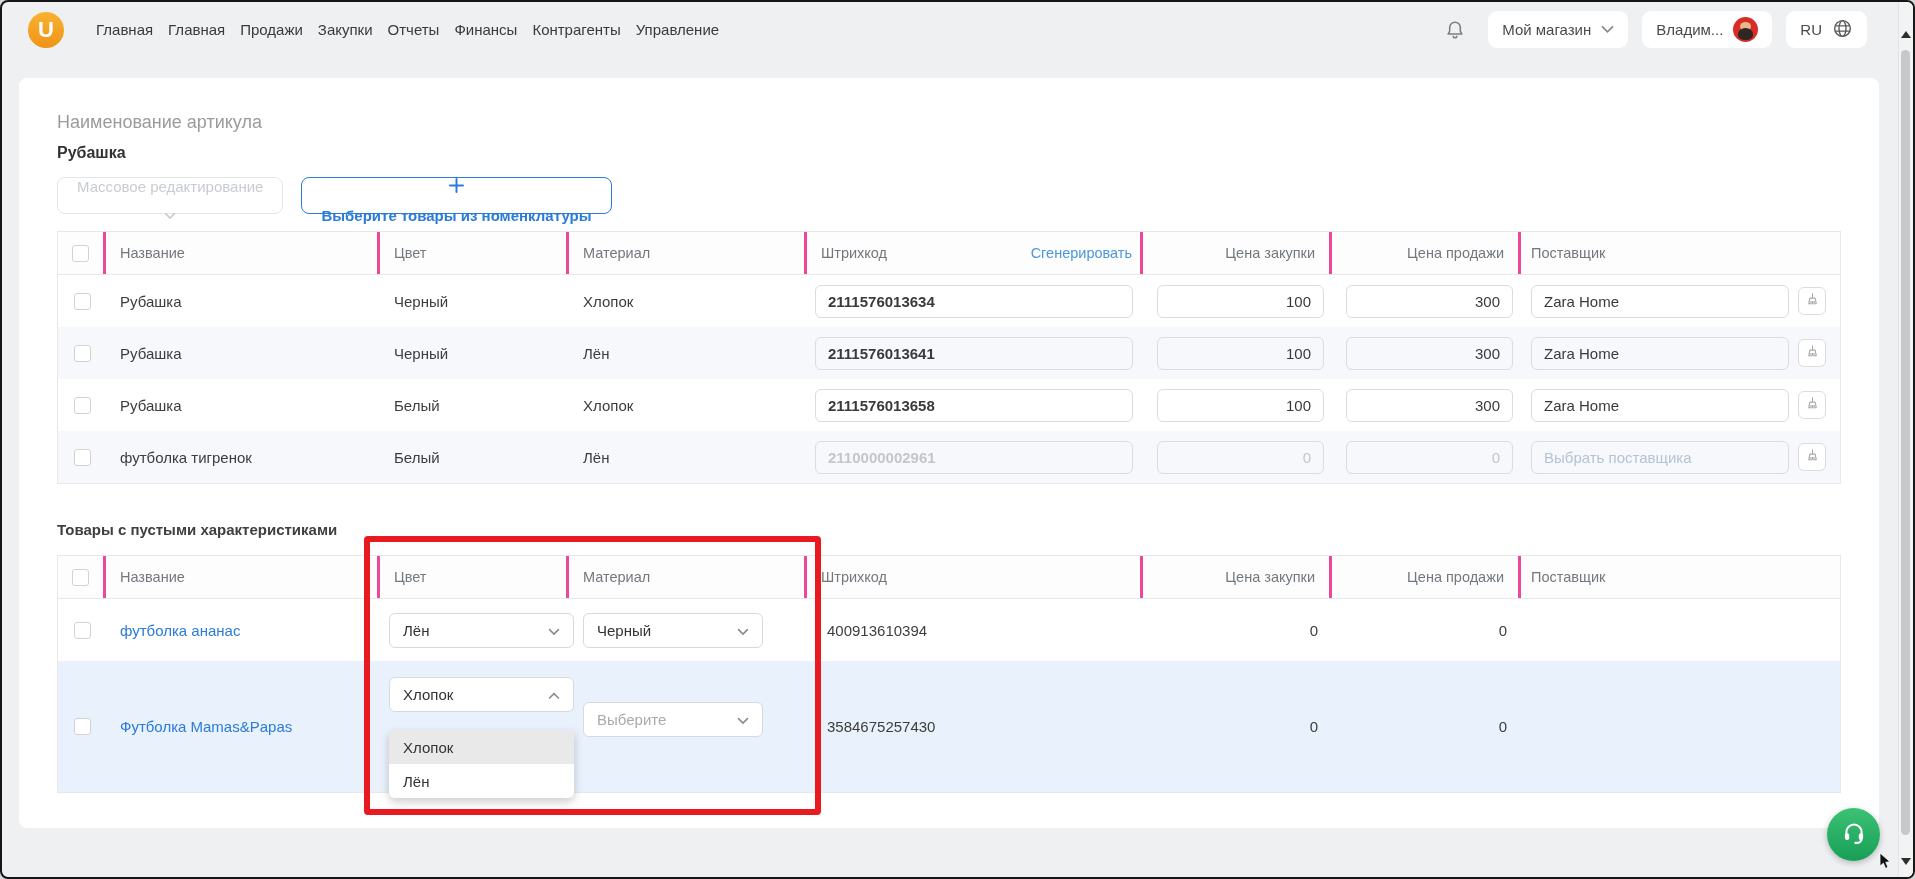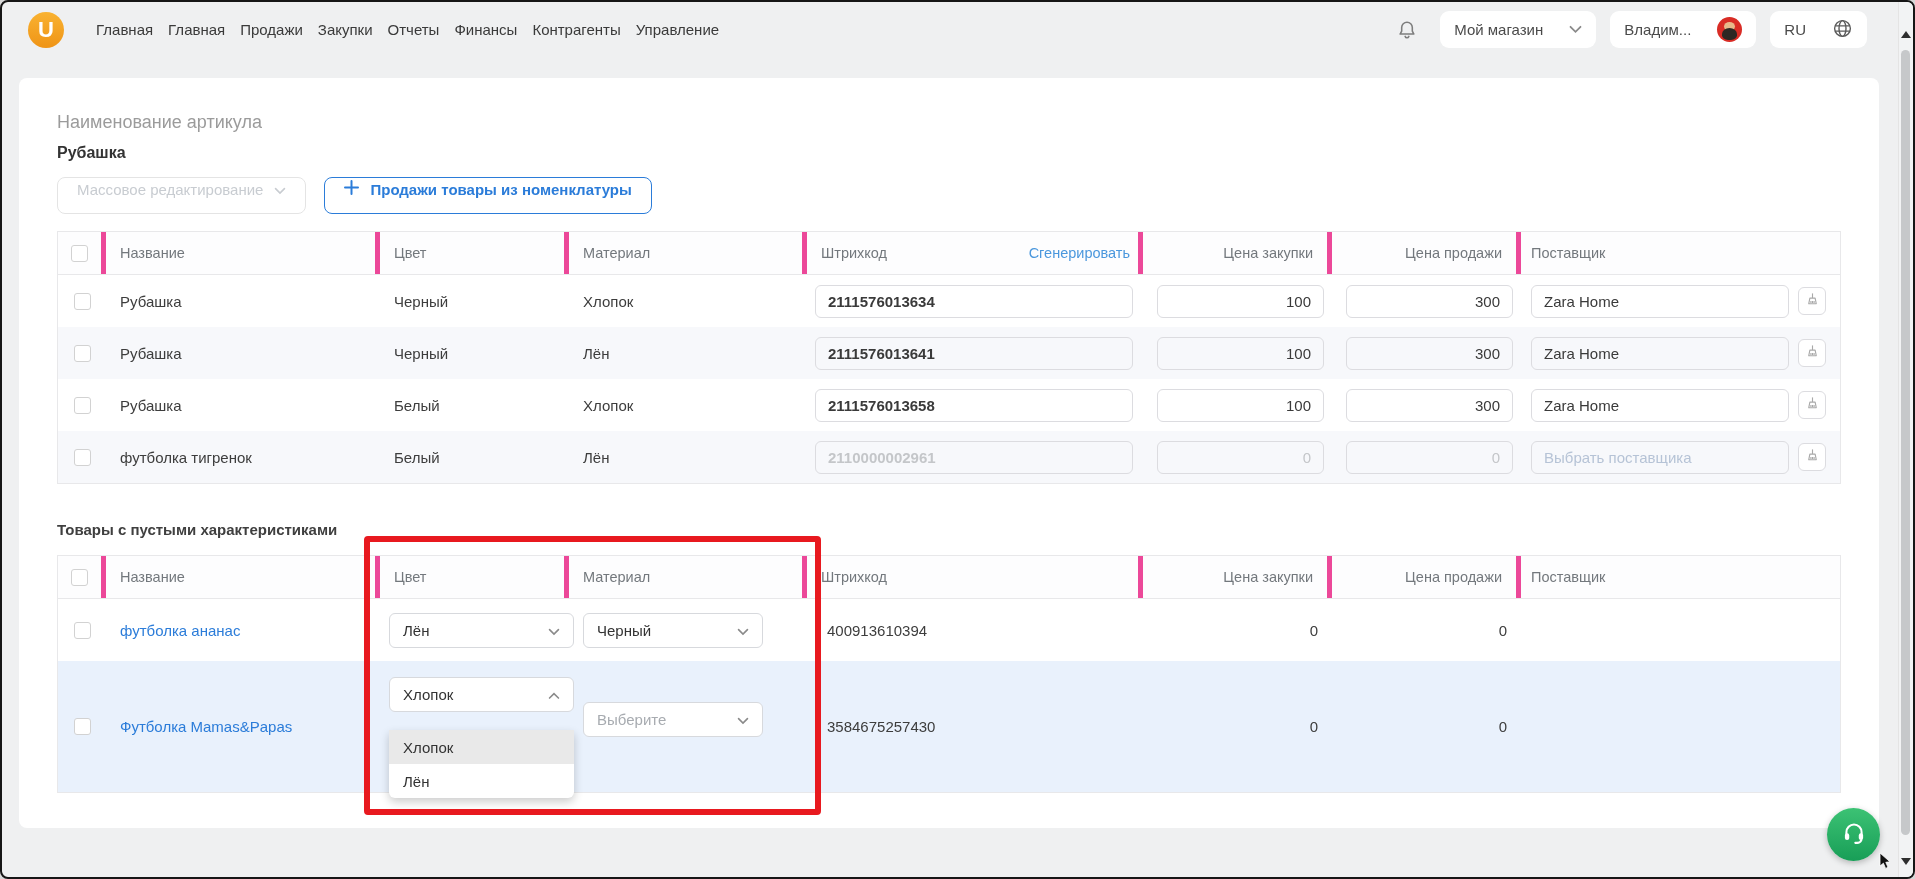--- a/index.html
+++ b/index.html
@@ -4,37 +4,37 @@
 <style>
   html,body{margin:0;padding:0;background:#d8d8d8;}
   .frame{position:relative;width:1915px;height:879px;box-sizing:border-box;border:2px solid #161616;border-radius:8px;background:#eff0f1;overflow:hidden;font-family:"Liberation Sans","DejaVu Sans",sans-serif;}
   
   .topbar{position:absolute;left:0;top:0;width:100%;height:55px;display:flex;align-items:center;box-sizing:border-box;padding:0 46px 0 26px;}
   .logo{width:36px;height:36px;border-radius:50%;background:linear-gradient(180deg,#f9b231,#ef9416);display:flex;align-items:center;justify-content:center;color:#fff;font-weight:700;font-size:22px;flex:none;}
   .menu{display:flex;gap:15px;margin-left:32px;font-size:15px;color:#3a3a3a;}
   .menu-item{cursor:default;white-space:nowrap;}
   .top-right{margin-left:auto;display:flex;align-items:center;gap:14px;}
   .bell{width:38px;height:38px;display:flex;align-items:center;justify-content:center;}
-  .pill{background:#fff;border-radius:9px;height:37px;display:flex;align-items:center;padding:0 14px;gap:26px;font-size:15px;color:#4a4a4a;box-sizing:border-box;}
+  .pill{background:#fff;border-radius:9px;height:37px;display:flex;align-items:center;padding:0 14px;gap:10px;font-size:15px;color:#4a4a4a;box-sizing:border-box;}
   .chev{display:inline-flex;}
   .avatar{width:25px;height:25px;border-radius:50%;background:#d92c25;position:relative;overflow:hidden;flex:none;}
   .avatar::before{content:"";position:absolute;left:7px;top:5px;width:11px;height:9px;border-radius:50%;background:#e8b98a;}
   .avatar::after{content:"";position:absolute;left:5px;top:11px;width:15px;height:12px;border-radius:50% 50% 40% 40%;background:#2e2723;}
   
   .card{position:absolute;left:17px;top:76px;width:1860px;height:750px;background:#fff;border-radius:8px;box-sizing:border-box;padding:0 38px;}
   .art-label{margin-top:34px;font-size:18px;color:#9b9b9b;}
   .art-value{margin-top:11px;font-size:16px;font-weight:700;color:#333;}
   .btnrow{margin-top:15px;display:flex;gap:18px;align-items:center;}
-  .btn{height:37px;border-radius:8px;display:flex;align-items:flex-end;gap:11px;padding:15px 19px;background:#fff;font-size:15px;box-sizing:border-box;cursor:default;}
+  .btn{height:37px;border-radius:8px;display:flex;align-items:center;gap:11px;padding:0 19px;background:#fff;font-size:15px;box-sizing:border-box;cursor:default;flex-direction:column;}
   .btn-bulk{border:1px solid #e4e4e4;color:#c8ccd1;}
   .btn-add{border:1px solid #2b7cd9;color:#2b7cd9;font-weight:700;}
   
   .tbl{margin-top:17px;border:1px solid #e8e8ea;background:#fff;}
   .thead{display:flex;height:42px;align-items:stretch;background:#fdfdfe;border-bottom:1px solid #e8e8ea;font-size:14.5px;color:#73787d;}
-  .thead .c{display:flex;align-items:center;border-right:5px solid #ec4899;box-sizing:border-box;}
+  .thead .c{display:flex;align-items:center;border-right:3px solid #ec4899;box-sizing:border-box;}
   .thead .c:last-child{border-right:none;}
   .c{box-sizing:border-box;padding-left:14px;flex:none;}
   .c.cb{width:48px;padding:0;display:flex;align-items:center;justify-content:center;}
   .c.name{width:274px;}
   .c.color{width:189px;}
   .c.mat{width:238px;}
   .c.bar{width:336px;}
   .c.pp,.c.sp{width:189px;justify-content:flex-end;padding-right:14px;text-align:right;}
   .c.sup{flex:1;}
   .thead .c.bar{justify-content:space-between;padding-right:8px;}
@@ -141,21 +141,21 @@
               <path d="M1.5 1.8 6.5 6.8 11.5 1.8"></path>
             </svg>
         </span>
       </button>
       <button class="btn btn-add">
         <span>
           <svg width="15" height="15" viewBox="0 0 15 15" fill="none" stroke="#2b7cd9" stroke-width="2" stroke-linecap="round">
               <path d="M7.5 1v13M1 7.5h13"></path>
             </svg>
         </span>
-        <span>Продажи товары из номенклатуры</span>
+        <span>Выберите товары из номенклатуры</span>
       </button>
     </div>
 
     <div class="tbl">
       <div class="thead">
         <div class="c cb">
             <span class="checkbox"></span>
           </div>
         <div class="c name">Название</div>
         <div class="c color">Цвет</div>

